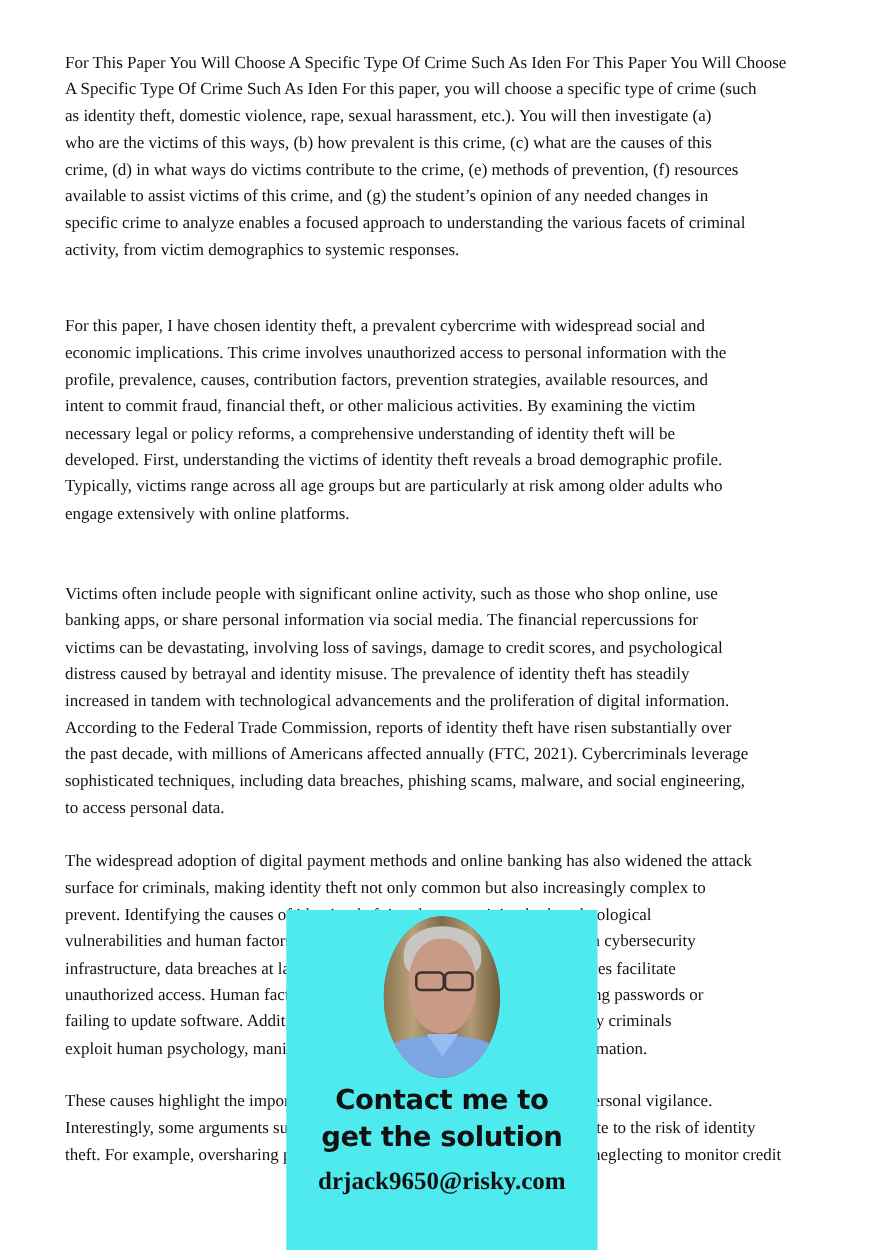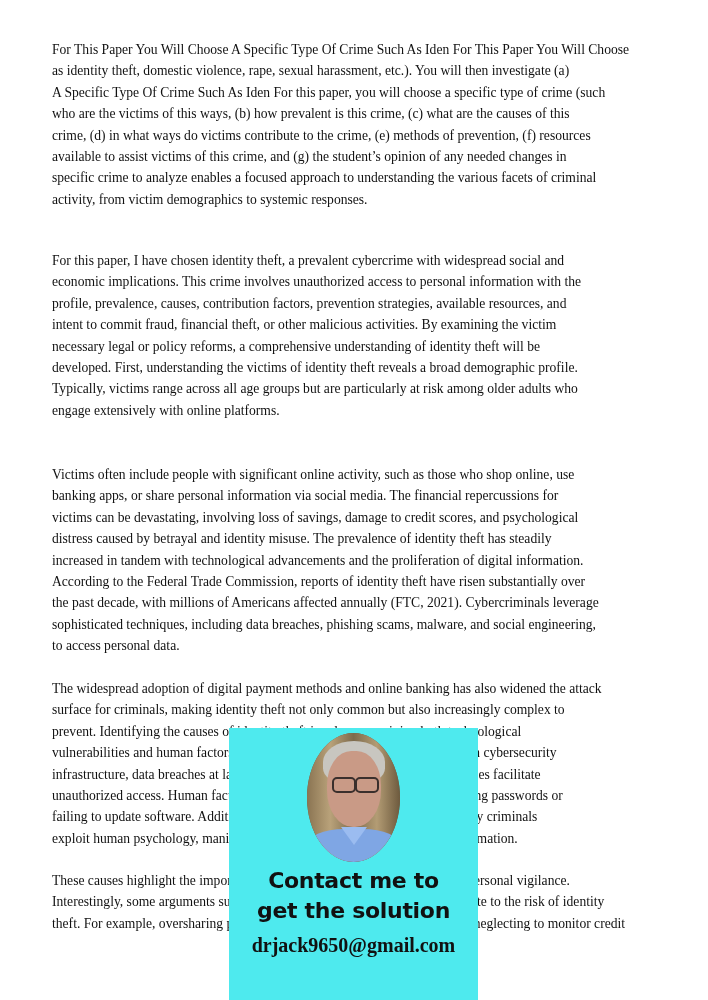--- a/index.html
+++ b/index.html
@@ -60,22 +60,22 @@
       font-size: 20px; line-height: 26px; color: #111111;
     }
   </style>
 </head>
 <body>
 
 <div class="page">
   <div id="paragraphs">
       <p class="para" style="top: 35px;">
         <span class="line">For This Paper You Will Choose A Specific Type Of Crime Such As Iden For This Paper You Will Choose</span>
+        <span class="line">A Specific Type Of Crime Such As Iden For this paper, you will choose a specific type of crime (such</span>
         <span class="line">as identity theft, domestic violence, rape, sexual harassment, etc.). You will then investigate (a)</span>
-        <span class="line">A Specific Type Of Crime Such As Iden For this paper, you will choose a specific type of crime (such</span>
         <span class="line">who are the victims of this ways, (b) how prevalent is this crime, (c) what are the causes of this</span>
         <span class="line">crime, (d) in what ways do victims contribute to the crime, (e) methods of prevention, (f) resources</span>
         <span class="line">available to assist victims of this crime, and (g) the student’s opinion of any needed changes in</span>
         <span class="line">specific crime to analyze enables a focused approach to understanding the various facets of criminal</span>
         <span class="line">activity, from victim demographics to systemic responses.</span>
       </p>
       <p class="para" style="top: 246px;">
         <span class="line">For this paper, I have chosen identity theft, a prevalent cybercrime with widespread social and</span>
         <span class="line">economic implications. This crime involves unauthorized access to personal information with the</span>
         <span class="line">profile, prevalence, causes, contribution factors, prevention strategies, available resources, and</span>
@@ -120,15 +120,15 @@
       <div class="collar"></div>
       <div class="hair"></div>
       <div class="face"></div>
       <div class="glasses-l"></div>
       <div class="glasses-r"></div>
     </div>
     <div class="promo-headline">
       <span class="line">Contact me to</span>
       <span class="line">get the solution</span>
     </div>
-    <div class="promo-email">drjack9650@gmail.com</div>
+    <div class="promo-email">drjack9650@risky.com</div>
   </div>
 </div>
 
 </body></html>

